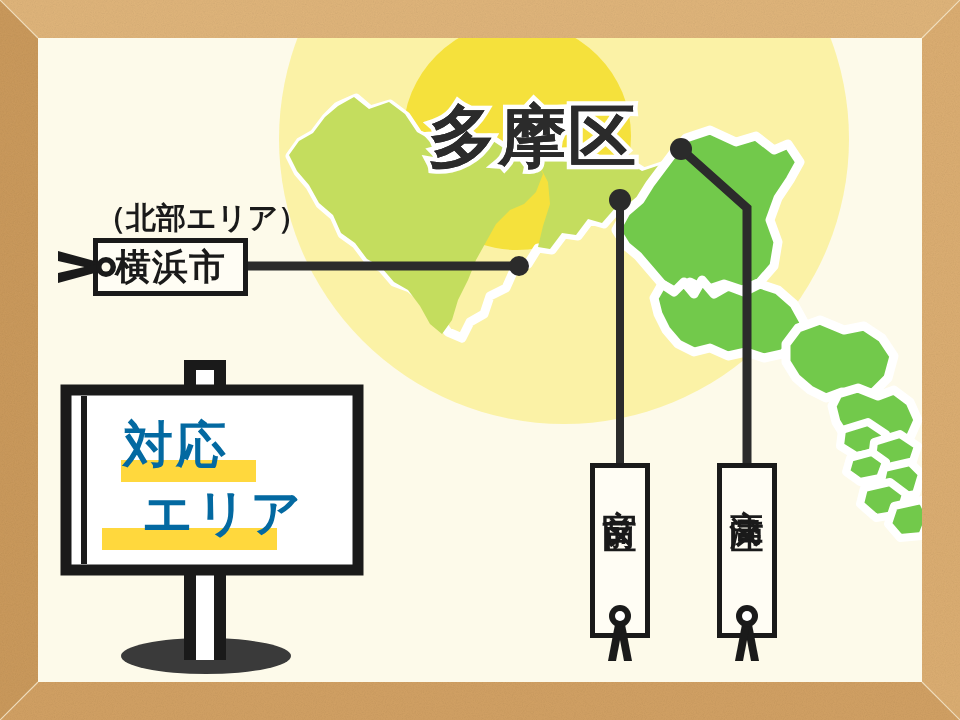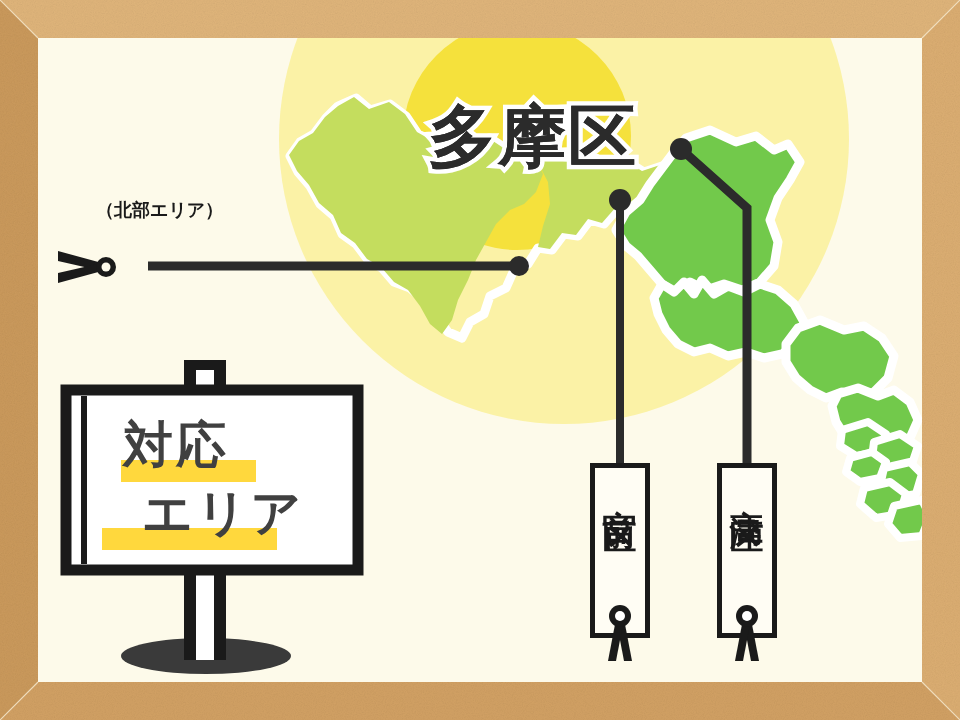--- a/index.html
+++ b/index.html
@@ -53,21 +53,21 @@
     box-sizing:border-box;
   }
   .hbox-text{
     font-family:"DejaVu Sans","Liberation Sans",sans-serif;
     font-size:36px;font-weight:bold;color:#1a1a1a;letter-spacing:1px;
     line-height:1;
   }
   .hbox-sub{
     position:absolute;z-index:20;
     font-family:Liberation Sans, sans-serif;
-    font-size:18px;font-weight:bold;color:#1a1a1a;letter-spacing:0px;
+    font-size:30px;font-weight:bold;color:#1a1a1a;letter-spacing:0px;
     white-space:nowrap;
   }
 
   
   .vbox{
     position:absolute;z-index:20;
     background:#fffdf4;border:5px solid #1a1a1a;
     box-sizing:border-box;
     display:flex;align-items:flex-start;justify-content:center;
     padding-top:14px;
@@ -80,21 +80,21 @@
   }
 
   
   .pin{position:absolute;z-index:24;}
 
   
   .signboard{position:absolute;z-index:25;}
   .sign-label{
     position:absolute;z-index:27;
     font-family:"DejaVu Sans","Liberation Sans",sans-serif;
-    font-weight:bold;font-size:50px;color:#404040;
+    font-weight:bold;font-size:50px;color:#0369a1;
     letter-spacing:3px;white-space:nowrap;line-height:1;
   }
   .sign-hl{position:absolute;z-index:26;background:#ffd83d;}
 </style>
 </head>
 <body>
 
 <div id="stage">
 
   <div class="paper">
@@ -172,20 +172,23 @@
 
       <polyline points="643,111 709,170 709,425" stroke="#2b2b2b" stroke-width="9" fill="none" stroke-linecap="butt" stroke-linejoin="miter"></polyline>
       <circle cx="643" cy="111" r="11" fill="#2b2b2b"></circle>
     </svg>
 
     <div class="title" style="left:390px;top:65px;">多摩区</div>
     <div class="title-top" style="left:390px;top:65px;">多摩区</div>
 
     <div class="hbox-sub" style="left:58px;top:160px;">（北部エリア）</div>
 
+    <div class="hbox" style="left:55px;top:200px;width:155px;height:58px;">
+      <span class="hbox-text">横浜市</span>
+    </div>
 
     <svg class="pin" style="left:20px;top:207px;" width="62" height="44" viewBox="0 0 62 44">
       <g fill="#1a1a1a">
         <polygon points="0,6 44,18 44,26 0,16"></polygon>
         <polygon points="0,38 44,26 44,18 0,28"></polygon>
       </g>
       <circle cx="48" cy="22" r="10" fill="#1a1a1a"></circle>
       <circle cx="48" cy="22" r="4.5" fill="#fdfaea"></circle>
     </svg>
 

